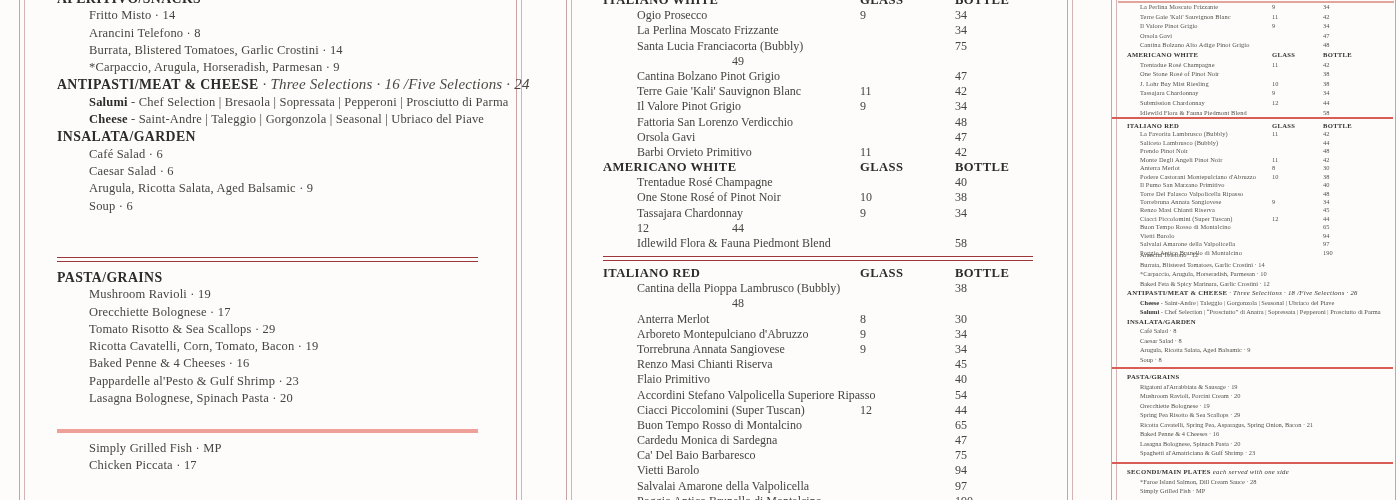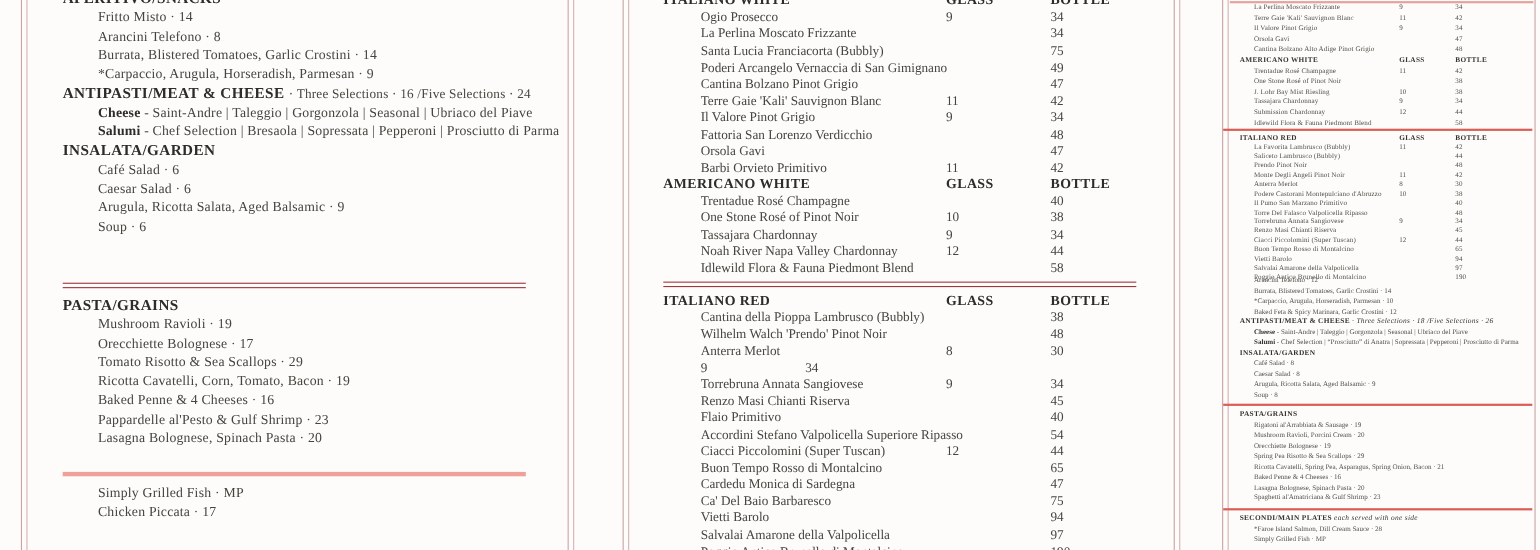--- a/index.html
+++ b/index.html
@@ -12,21 +12,21 @@
   .rule-double{position:absolute;height:2.5px;border-top:1.4px solid #9e3538;border-bottom:1.4px solid #9e3538;}
   .rule-pink{position:absolute;height:3.5px;background:#efa099;}
   .rule-coral{position:absolute;height:2px;background:#d95c55;}
   .rule-top-mini{position:absolute;height:1.5px;background:#e3a49e;}
 
   
   .food-block{position:absolute;left:57px;width:430px;}
   .lrow{height:17.3px;line-height:17.3px;font-size:12.5px;letter-spacing:.2px;white-space:nowrap;}
   .lrow.item{padding-left:32px;}
   .lhead{font-weight:bold;font-size:13.8px;color:#2e2b29;letter-spacing:.4px;}
-  .sub-italic{font-weight:normal;font-size:12px;color:#4a4642;letter-spacing:.2px;}
+  .sub-italic{font-style:italic;font-weight:normal;font-size:15px;color:#4a4642;letter-spacing:.2px;}
   .lead-bold{font-weight:bold;color:#2e2b29;}
 
   
   .wine-block{position:absolute;left:603px;width:457px;}
   .mrow{height:15.2px;line-height:15.2px;font-size:12px;display:flex;white-space:nowrap;}
   .mhead{font-weight:bold;color:#2e2b29;font-size:12.6px;letter-spacing:.4px;}
   .mrow .t{width:257px;}
   .mrow .g{width:95px;}
   .mrow .b{flex:1;}
   .wrow{padding-left:34px;}
@@ -71,24 +71,24 @@
       <div class="lrow item">Fritto Misto · 14</div>
       <div class="lrow item">Arancini Telefono · 8</div>
       <div class="lrow item">Burrata, Blistered Tomatoes, Garlic Crostini · 14</div>
       <div class="lrow item">*Carpaccio, Arugula, Horseradish, Parmesan · 9</div>
     </div>
   <div class="lrow lhead">
     <span>ANTIPASTI/MEAT &amp; CHEESE</span>
     <span class="sub-italic">· Three Selections · 16 /Five Selections · 24</span>
   </div>
   <div class="lrow item">
+    <span class="lead-bold">Salumi</span><span> -  Chef Selection  |  Bresaola  |  Sopressata  |  Pepperoni  |  Prosciutto di Parma</span>
+  </div>
+  <div class="lrow item">
     <span class="lead-bold">Cheese</span><span> -  Saint-Andre  |  Taleggio  |  Gorgonzola  |  Seasonal  |  Ubriaco del Piave</span>
-  </div>
-  <div class="lrow item">
-    <span class="lead-bold">Salumi</span><span> -  Chef Selection  |  Bresaola  |  Sopressata  |  Pepperoni  |  Prosciutto di Parma</span>
   </div>
   <div class="lrow lhead">INSALATA/GARDEN</div>
   <div>
 
   <div class="lrow item">Café Salad · 6</div>
       <div class="lrow item">Caesar Salad · 6</div>
       <div class="lrow item">Arugula, Ricotta Salata, Aged Balsamic · 9</div>
       <div class="lrow item">Soup · 6</div>
     </div>
 </div>
@@ -136,21 +136,20 @@
       <span class="n">La Perlina Moscato Frizzante</span>
       <span class="gl"></span>
       <span class="bt">34</span>
     </div>
       <div class="mrow wrow">
       <span class="n">Santa Lucia Franciacorta (Bubbly)</span>
       <span class="gl"></span>
       <span class="bt">75</span>
     </div>
       <div class="mrow wrow">
-      <span class="n">Poderi Arcangelo Vernaccia di San Gimignano</span>
       <span class="gl"></span>
       <span class="bt">49</span>
     </div>
       <div class="mrow wrow">
       <span class="n">Cantina Bolzano Pinot Grigio</span>
       <span class="gl"></span>
       <span class="bt">47</span>
     </div>
       <div class="mrow wrow">
       <span class="n">Terre Gaie 'Kali' Sauvignon Blanc</span>
@@ -194,21 +193,20 @@
       <span class="n">One Stone Rosé of Pinot Noir</span>
       <span class="gl">10</span>
       <span class="bt">38</span>
     </div>
       <div class="mrow wrow">
       <span class="n">Tassajara Chardonnay</span>
       <span class="gl">9</span>
       <span class="bt">34</span>
     </div>
       <div class="mrow wrow">
-      <span class="n">Noah River Napa Valley Chardonnay</span>
       <span class="gl">12</span>
       <span class="bt">44</span>
     </div>
       <div class="mrow wrow">
       <span class="n">Idlewild Flora &amp; Fauna Piedmont Blend</span>
       <span class="gl"></span>
       <span class="bt">58</span>
     </div>
     </div>
 </div>
@@ -222,30 +220,30 @@
     <span class="b">BOTTLE</span>
   </div>
   <div>
 
   <div class="mrow wrow">
       <span class="n">Cantina della Pioppa Lambrusco (Bubbly)</span>
       <span class="gl"></span>
       <span class="bt">38</span>
     </div>
       <div class="mrow wrow">
-      <span class="n">Wilhelm Walch 'Prendo' Pinot Noir</span>
       <span class="gl"></span>
       <span class="bt">48</span>
     </div>
       <div class="mrow wrow">
       <span class="n">Anterra Merlot</span>
       <span class="gl">8</span>
       <span class="bt">30</span>
     </div>
       <div class="mrow wrow">
+      <span class="n">Arboreto Montepulciano d'Abruzzo</span>
       <span class="gl">9</span>
       <span class="bt">34</span>
     </div>
       <div class="mrow wrow">
       <span class="n">Torrebruna Annata Sangiovese</span>
       <span class="gl">9</span>
       <span class="bt">34</span>
     </div>
       <div class="mrow wrow">
       <span class="n">Renzo Masi Chianti Riserva</span>

